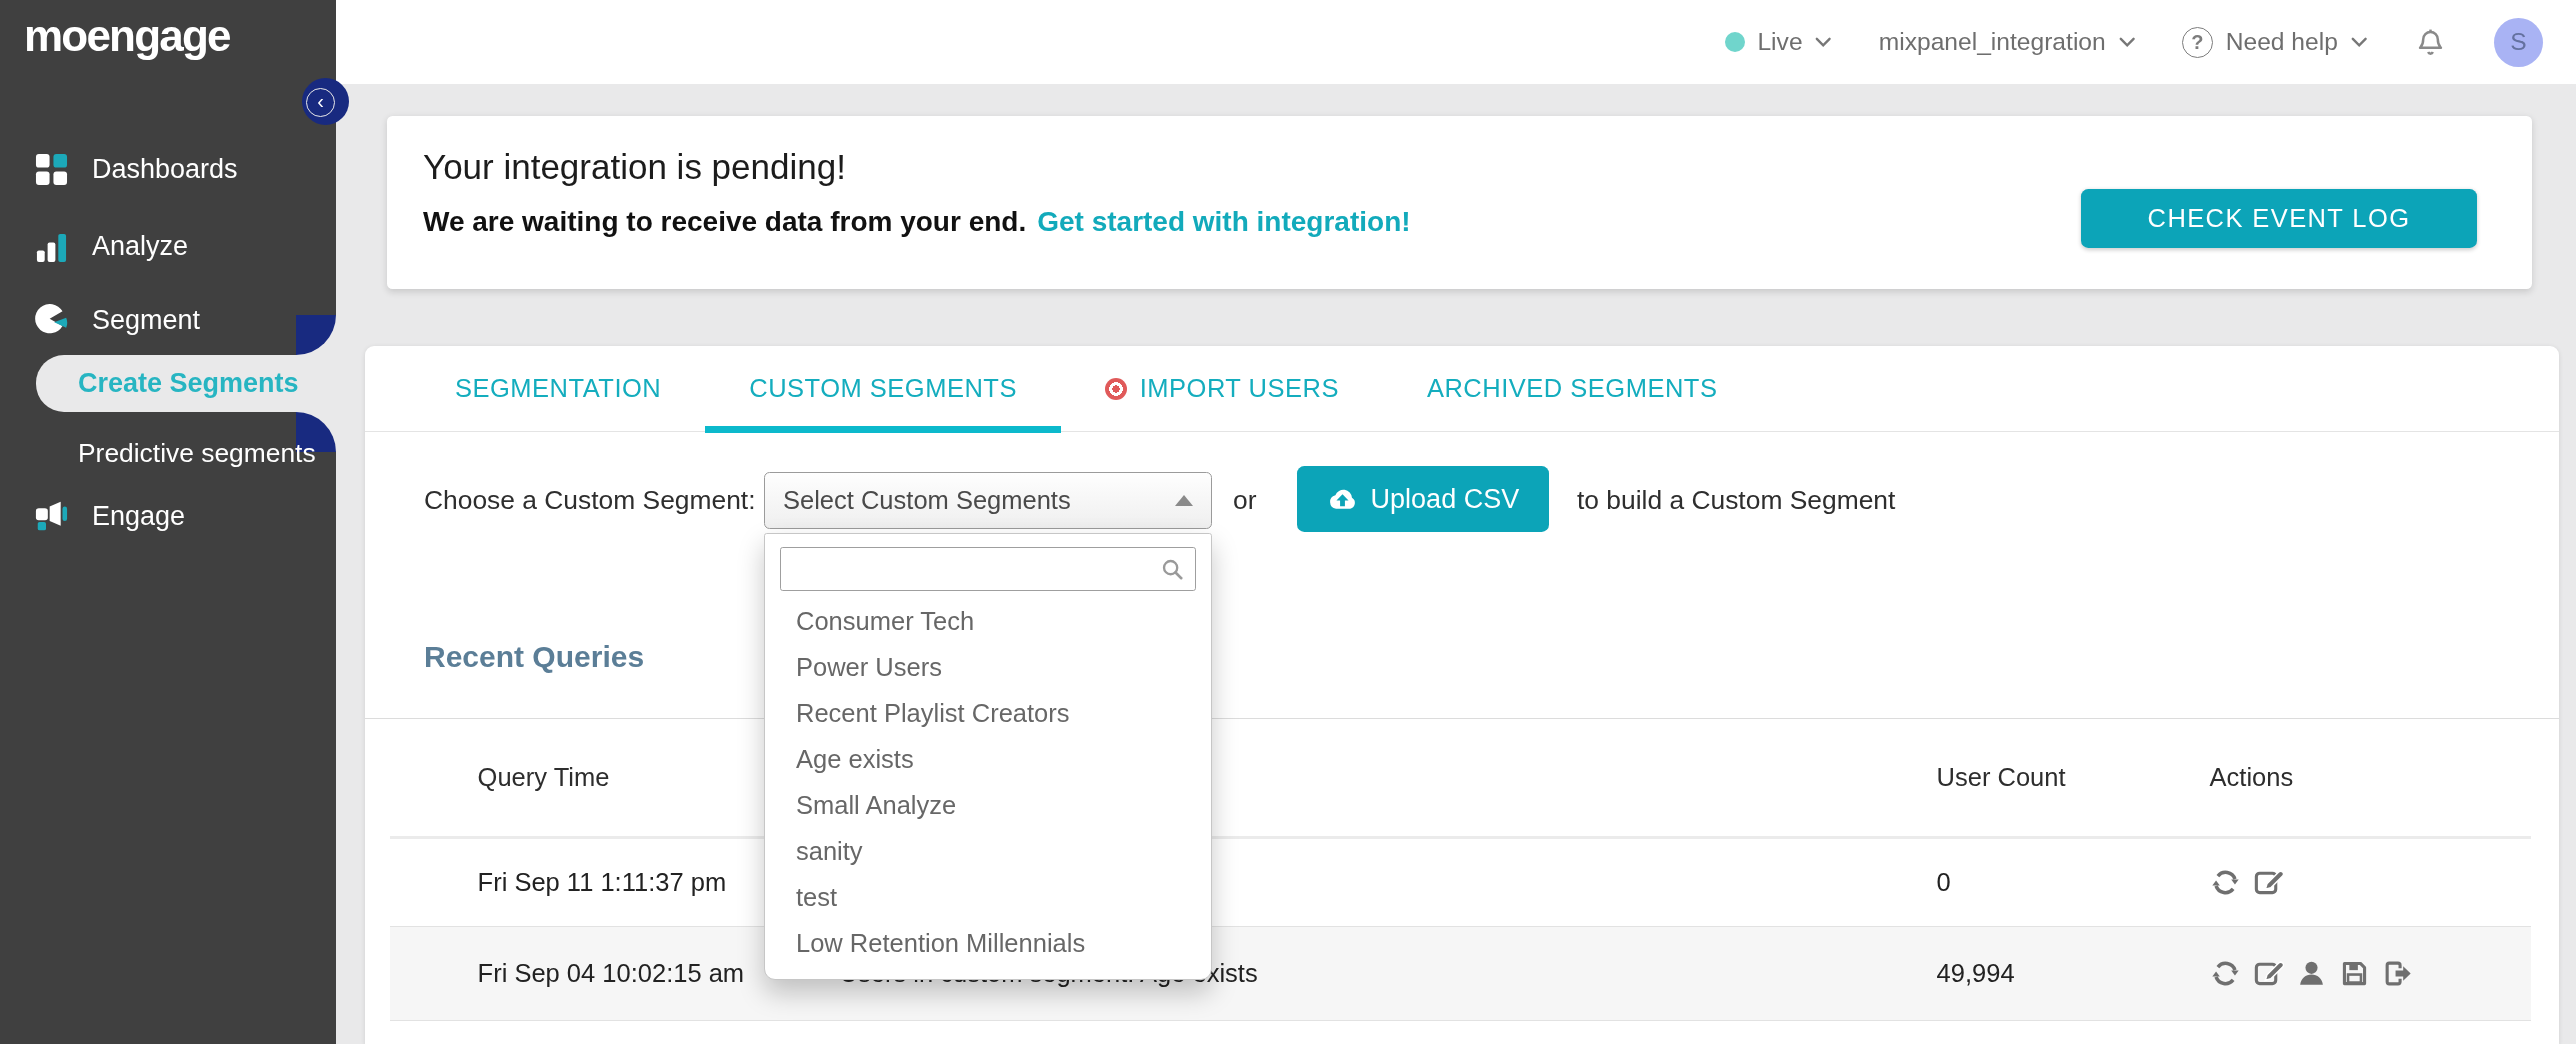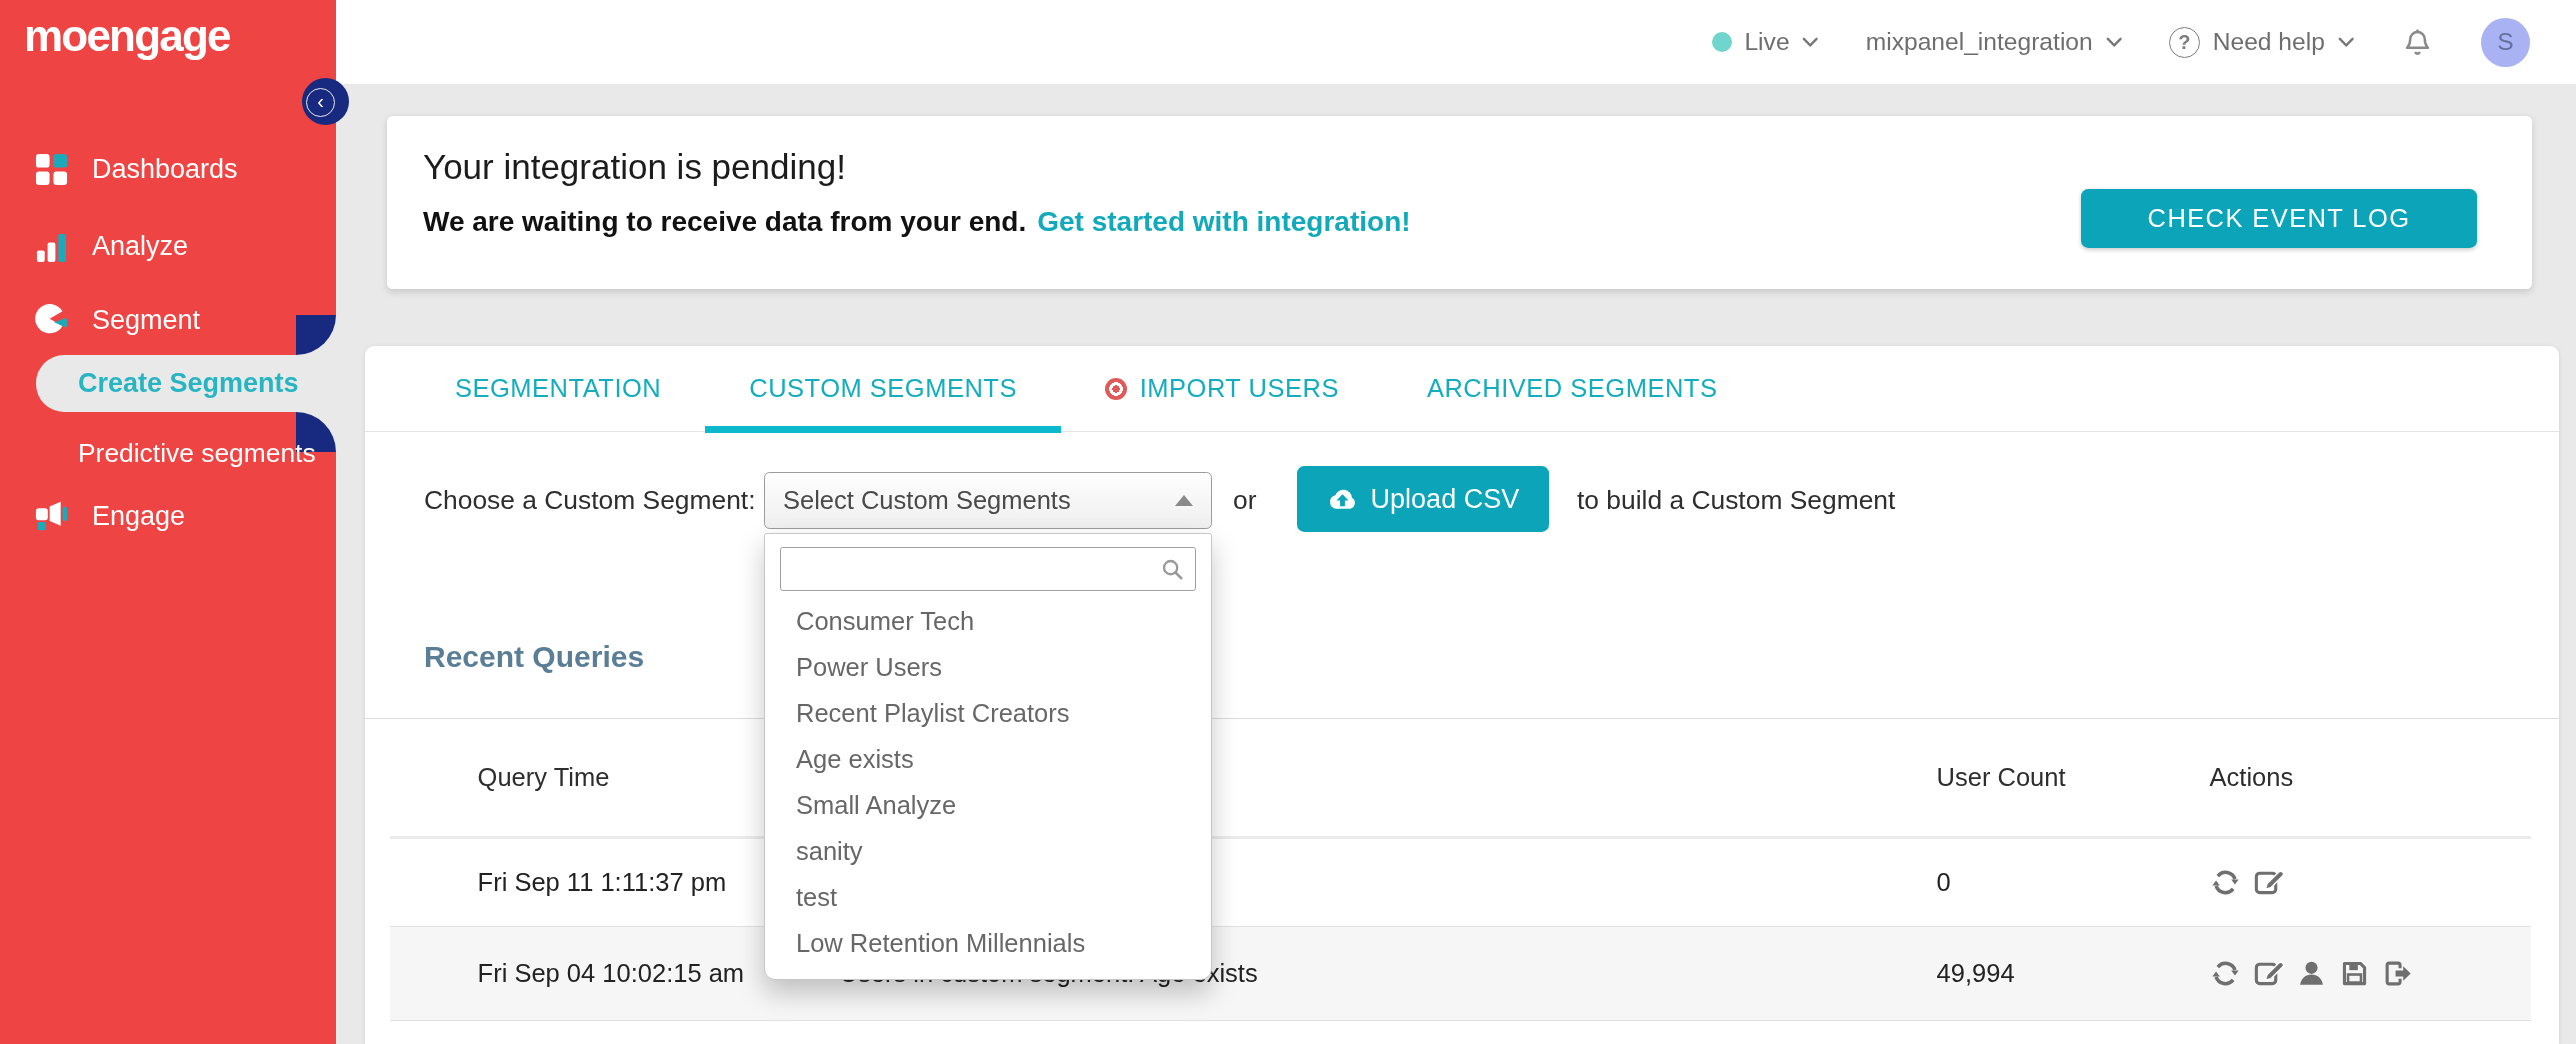--- a/index.html
+++ b/index.html
@@ -10,21 +10,21 @@
     position:relative;
     color:#222;
   }
   svg { display:block; }
 
   
   .topbar {
     position:absolute; left:336px; top:0; right:0; height:84px;
     background:#ffffff;
     display:flex; align-items:center; justify-content:flex-end;
-    gap:47px; padding-right:46px;
+    gap:47px; padding-right:33px;
     font-size:24.6px; color:#6e6e6e;
     z-index:3;
   }
   .tb-item { display:flex; align-items:center; gap:12.8px; cursor:pointer; }
   .live-dot { width:20px; height:20px; border-radius:50%; background:#70d5cc; }
   .chev-down { width:16.4px; height:11px; }
   .qmark {
     width:31px; height:31px; border:1.8px solid #7d7d7d; border-radius:50%;
     display:flex; align-items:center; justify-content:center;
     font-size:20px; color:#7d7d7d; font-weight:bold;
@@ -33,21 +33,21 @@
   .avatar {
     width:49px; height:49px; border-radius:50%;
     background:#a9b3f4; color:#64719f;
     display:flex; align-items:center; justify-content:center;
     font-size:24.6px;
   }
 
   
   .sidebar {
     position:absolute; left:0; top:0; width:336px; height:1045px;
-    background:#ef4444; z-index:4;
+    background:#404040; z-index:4;
   }
   .logo {
     position:absolute; left:24px; top:11px;
     color:#fff; font-size:44px; font-weight:bold; letter-spacing:-1.8px;
   }
   .collapse-bump {
     position:absolute; left:302px; top:78px; width:47px; height:47px;
     border-radius:50%; background:#182a80;
   }
   .collapse-btn {

